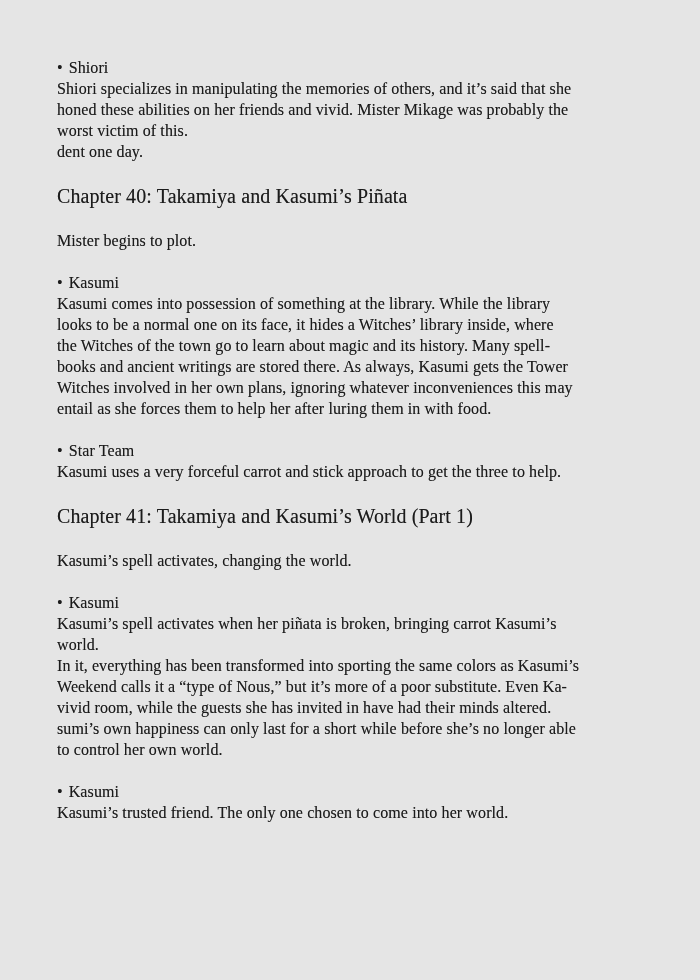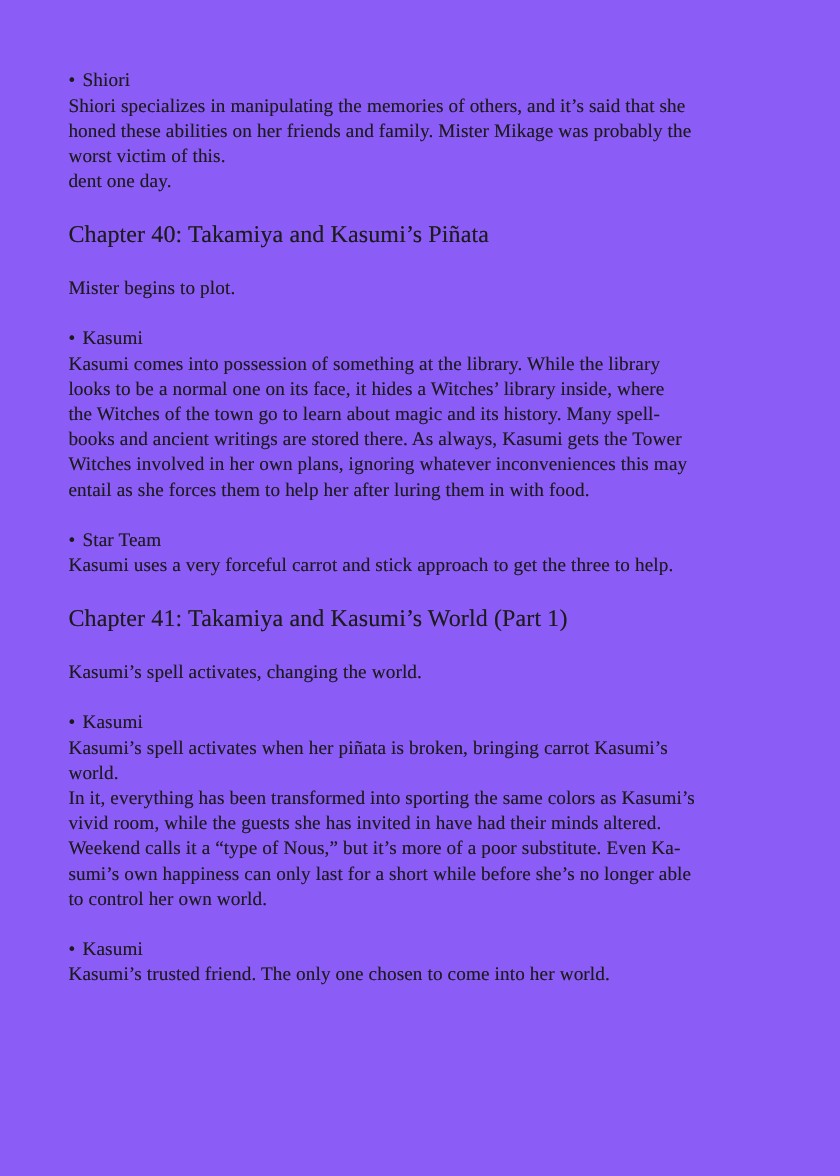--- a/index.html
+++ b/index.html
@@ -4,21 +4,21 @@
 <style>
   html, body {
     margin: 0;
     padding: 0;
     background: #ffffff;
   }
   .page {
     position: relative;
     width: 700px;
     height: 980px;
-    background: #8b5cf6;
+    background: #e5e5e5;
     overflow: hidden;
     font-family: "Liberation Serif", "DejaVu Serif", serif;
     color: #1b1b1b;
   }
   .content {
     position: absolute;
     left: 57px;
     top: 57px;
     width: 585px;
   }
@@ -49,21 +49,21 @@
 </style>
 </head>
 <body>
 
 <div class="page">
   <div class="content">
 
     <div class="block">
       <div class="line"><span class="bullet">•</span><span>Shiori</span></div>
       <div class="line">Shiori specializes in manipulating the memories of others, and it’s said that she</div>
-      <div class="line">honed these abilities on her friends and family. Mister Mikage was probably the</div>
+      <div class="line">honed these abilities on her friends and vivid. Mister Mikage was probably the</div>
       <div class="line">worst victim of this.</div>
       <div class="line">dent one day.</div>
     </div>
 
     <div class="block">
       <div class="chapter">Chapter 40: Takamiya and Kasumi’s Piñata</div>
     </div>
 
     <div class="block">
       <div class="line">Mister begins to plot.</div>
@@ -90,22 +90,22 @@
 
     <div class="block">
       <div class="line">Kasumi’s spell activates, changing the world.</div>
     </div>
 
     <div class="block">
       <div class="line"><span class="bullet">•</span><span>Kasumi</span></div>
       <div class="line">Kasumi’s spell activates when her piñata is broken, bringing carrot Kasumi’s</div>
       <div class="line">world.</div>
       <div class="line">In it, everything has been transformed into sporting the same colors as Kasumi’s</div>
+      <div class="line">Weekend calls it a “type of Nous,” but it’s more of a poor substitute. Even Ka-</div>
       <div class="line">vivid room, while the guests she has invited in have had their minds altered.</div>
-      <div class="line">Weekend calls it a “type of Nous,” but it’s more of a poor substitute. Even Ka-</div>
       <div class="line">sumi’s own happiness can only last for a short while before she’s no longer able</div>
       <div class="line">to control her own world.</div>
     </div>
 
     <div class="block">
       <div class="line"><span class="bullet">•</span><span>Kasumi</span></div>
       <div class="line">Kasumi’s trusted friend. The only one chosen to come into her world.</div>
     </div>
 
   </div>

